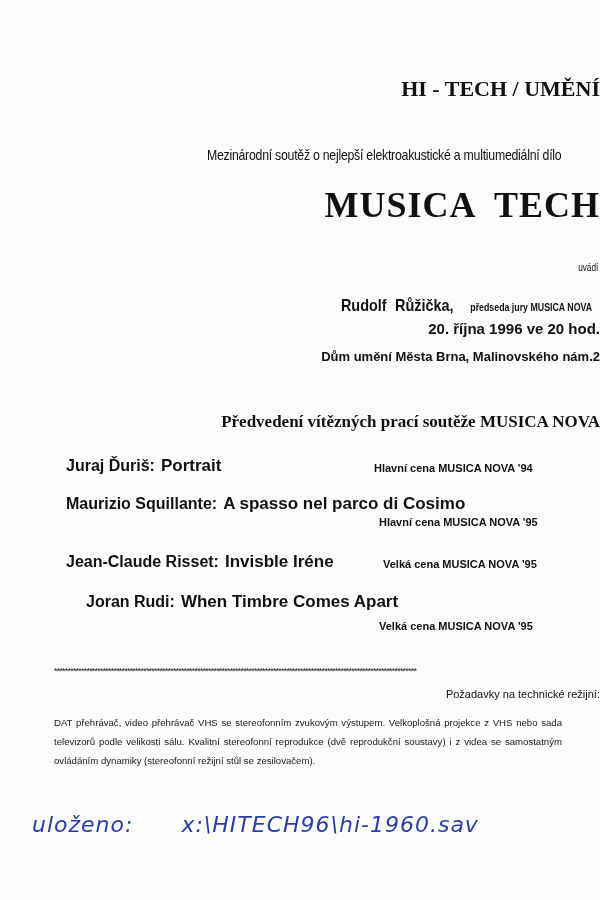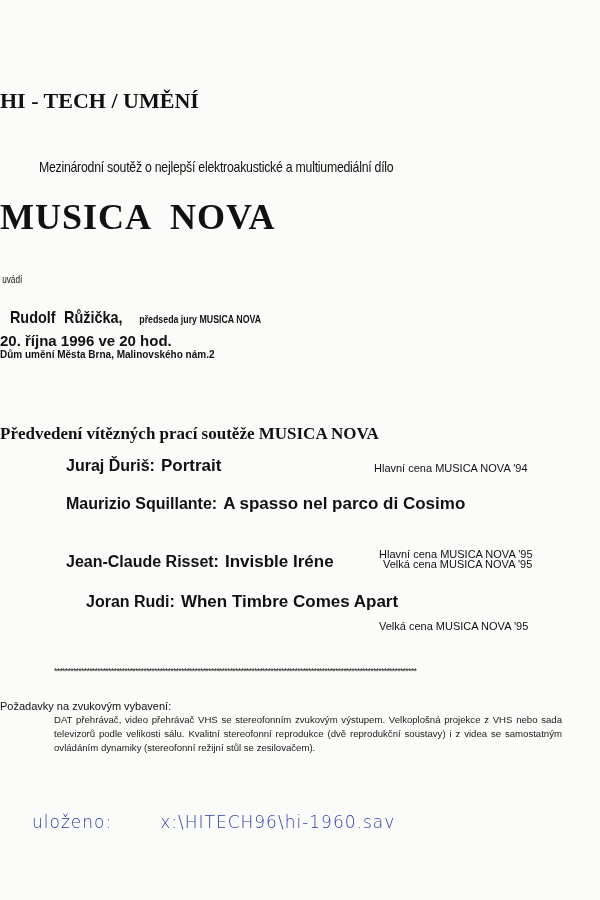--- a/index.html
+++ b/index.html
@@ -3,64 +3,64 @@
   <meta charset="utf-8">
   <style>
     html, body { margin: 0; padding: 0; }
     body {
       width: 600px; height: 900px; overflow: hidden;
       background: #fbfbf9;
       position: relative;
       color: #111;
     }
     .abs { position: absolute; white-space: nowrap; }
-    .center { left: 0; width: 600px; text-align: left; margin-top: 12px; }
+    .center { left: 0; width: 600px; text-align: right; }
     .serif { font-family: "Liberation Serif", "DejaVu Serif", serif; }
     .sans { font-family: "Liberation Sans", "DejaVu Sans", sans-serif; }
 
     #hdr { top: 76px; font-size: 22px; font-weight: bold; }
     #subtitle { top: 146px; font-size: 15px; letter-spacing: -0.3px; }
     #subtitle span { display: inline-block; transform: scaleX(0.82); }
     #main-title { top: 184px; font-size: 36px; font-weight: bold; letter-spacing: 1px; word-spacing: 10px; }
     #presents { top: 262px; font-size: 10px; }
     #presents span { display: inline-block; transform: scaleX(0.82); }
     #presenter { top: 296px; font-size: 16px; font-weight: bold; }
     #presenter .name { display: inline-block; transform: scaleX(0.85); font-size: 17px; word-spacing: 5px; }
     #presenter .role { display: inline-block; font-size: 10px; transform: scaleX(0.88); margin-left: -6px; }
     #date { top: 320px; font-size: 15px; font-weight: bold; }
-    #venue { top: 337px; font-size: 10px; font-weight: bold; }
+    #venue { top: 349px; font-size: 13px; font-weight: bold; }
     #section-title { top: 412px; font-size: 17px; font-weight: bold; }
 
     .composer { font-size: 16px; font-weight: bold; }
     .work { font-size: 17px; font-weight: bold; margin-left: 6px; }
-    .prize { font-size: 11px; }
+    .prize { font-size: 11px; font-weight: bold; }
 
     #stars { top: 666px; left: 54px; width: 506px; font-size: 9px; overflow: hidden; letter-spacing: -0.8px; color: #222; }
     #req-title { top: 688px; font-size: 11px; }
     #req-body {
-      top: 713px; left: 54px; width: 508px; font-size: 9.6px; line-height: 14px;
+      top: 713px; left: 54px; width: 508px; font-size: 9.6px; line-height: 19px;
       white-space: normal; text-align: justify; color: #1a1a1a;
     }
     #handwriting {
       top: 812px; left: 32px; font-family: "DejaVu Sans", sans-serif;
-      font-size: 17px; color: #2b3ea8; letter-spacing: 1px;
+      font-size: 22px; color: #2b3ea8; font-style: italic; letter-spacing: 1px;
       font-weight: 300;
     }
     #handwriting .gap { display: inline-block; width: 48px; }
   </style>
 </head>
 <body>
 
 <div class="abs center serif" id="hdr">HI - TECH / UMĚNÍ</div>
 
 <div class="abs center sans" id="subtitle">
   <span>Mezinárodní soutěž o nejlepší elektroakustické a multiumediální dílo</span>
 </div>
 
-<div class="abs center serif" id="main-title">MUSICA NOVA</div>
+<div class="abs center serif" id="main-title">MUSICA TECH</div>
 
 <div class="abs center sans" id="presents">
   <span>uvádí</span>
 </div>
 
 <div class="abs center sans" id="presenter">
   <span class="name">Rudolf Růžička,</span>
   <span class="role">předseda jury MUSICA NOVA</span>
 </div>
 
@@ -70,32 +70,32 @@
 <div class="abs center serif" id="section-title">Předvedení vítězných prací soutěže MUSICA NOVA</div>
 
 <div class="abs sans" style="top:456px; left:66px;">
   <span class="composer">Juraj Ďuriš:</span><span class="work">Portrait</span>
 </div>
 <div class="abs sans prize" style="top:462px; left:374px;">Hlavní cena MUSICA NOVA '94</div>
 
 <div class="abs sans" style="top:494px; left:66px;">
   <span class="composer">Maurizio Squillante:</span><span class="work">A spasso nel parco di Cosimo</span>
 </div>
-<div class="abs sans prize" style="top:516px; left:379px;margin-top:32px;">Hlavní cena MUSICA NOVA '95</div>
+<div class="abs sans prize" style="top:516px; left:379px;">Hlavní cena MUSICA NOVA '95</div>
 
 <div class="abs sans" style="top:552px; left:66px;">
   <span class="composer">Jean-Claude Risset:</span><span class="work">Invisble Iréne</span>
 </div>
 <div class="abs sans prize" style="top:558px; left:383px;">Velká cena MUSICA NOVA '95</div>
 
 <div class="abs sans" style="top:592px; left:66px;margin-left:20px;">
   <span class="composer">Joran Rudi:</span><span class="work">When Timbre Comes Apart</span>
 </div>
 <div class="abs sans prize" style="top:620px; left:379px;">Velká cena MUSICA NOVA '95</div>
 
 <div class="abs sans" id="stars">**************************************************************************************************************************************</div>
 
-<div class="abs center sans" id="req-title">Požadavky na zvukovým vybavení:</div>
+<div class="abs center sans" id="req-title">Požadavky na technické režijní:</div>
 <div class="abs sans" id="req-body">DAT přehrávač, video přehrávač VHS se stereofonním zvukovým výstupem. Velkoplošná projekce z VHS nebo sada televizorů podle velikosti sálu. Kvalitní stereofonní reprodukce (dvě reprodukční soustavy) i z videa se samostatným ovládáním dynamiky (stereofonní režijní stůl se zesilovačem).</div>
 
 <div class="abs" id="handwriting">
   <span>uloženo:</span><span class="gap"></span><span>x:\HITECH96\hi-1960.sav</span>
 </div>
 
 </body></html>

